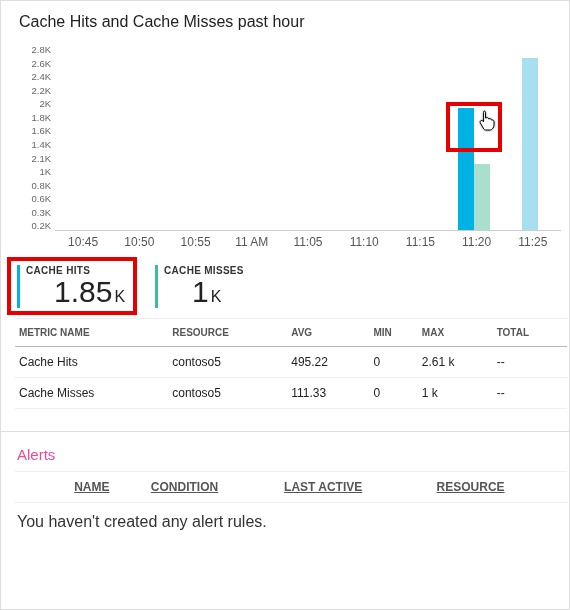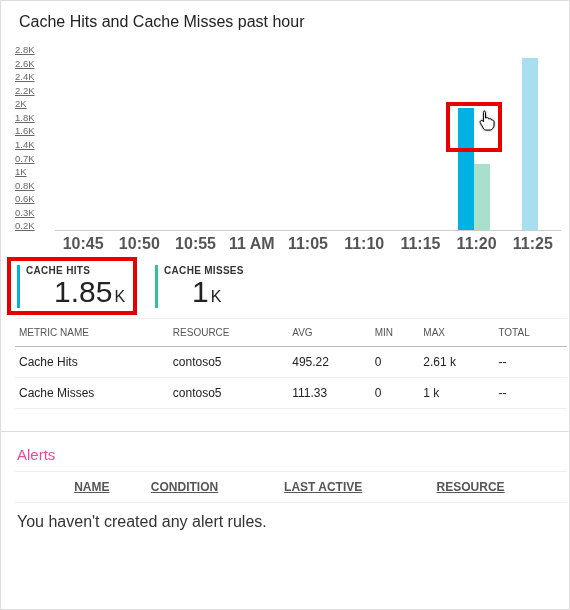--- a/index.html
+++ b/index.html
@@ -16,28 +16,28 @@
   .container { padding: 8px 2px 0 14px; }
   .chart-title { font-size: 16px; font-weight: 400; margin: 4px 0 8px 4px; }
 
   
   .chart-wrap { position: relative; height: 220px; margin-bottom: 4px; }
   .chart-y-axis {
     position: absolute; left: 0; top: 6px; bottom: 28px; width: 40px;
     display: flex; flex-direction: column; justify-content: space-between;
     font-size: 9.5px; color: #666;
   }
-  .chart-y-axis div { text-align: left; padding-right: 4px; line-height: 1; text-decoration: underline; }
+  .chart-y-axis div { text-align: right; padding-right: 4px; line-height: 1; }
   .chart-plot {
     position: absolute; left: 40px; right: 6px; top: 6px; bottom: 28px;
     border-bottom: 1px solid #ccc;
   }
   .chart-x-axis {
     position: absolute; left: 40px; right: 6px; bottom: 6px; height: 18px;
-    display: flex; font-size: 16px; color: #555; font-weight: bold;
+    display: flex; font-size: 12px; color: #555;
   }
   .chart-x-axis div { flex: 1; text-align: center; }
   .bar-slot {
     position: absolute; bottom: 0; width: 10%;
     display: flex; align-items: flex-end; justify-content: center; gap: 0;
   }
   .bar { width: 16px; }
   .bar.hits { background: #00b2e4; }
   .bar.misses { background: #a8e0cd; }
   .bar.light { background: #a7dff0; }
@@ -58,21 +58,21 @@
   .kpi-unit { font-size: 16px; padding-left: 2px; }
 
   
   table.metrics, table.alerts-hdr {
     width: 100%; border-collapse: collapse; font-size: 12px;
   }
   table.metrics th, table.metrics td {
     text-align: left; padding: 8px 4px; font-weight: 400;
   }
   table.metrics th {
-    font-size: 10px; font-weight: 400; border-bottom: 1px solid #bbb;
+    font-size: 10px; font-weight: 700; border-bottom: 1px solid #bbb;
     border-top: 1px solid #eee; color: #555;
   }
   table.metrics td { border-bottom: 1px solid #eee; }
 
   .section-divider { border-top: 1px solid #ddd; margin: 22px -14px 0 -14px; }
   .alerts-title { font-size: 15px; margin: 14px 0 8px 2px; color: #ec4899; }
   table.alerts-hdr th {
     font-size: 12px; font-weight: 700; text-align: left;
     border-top: 1px solid #eee; border-bottom: 1px solid #eee;
     padding: 8px 4px; color: #555; text-decoration: underline;
@@ -88,21 +88,21 @@
   <div class="chart-wrap">
     <div class="chart-y-axis">
       <div>2.8K</div>
       <div>2.6K</div>
       <div>2.4K</div>
       <div>2.2K</div>
       <div>2K</div>
       <div>1.8K</div>
       <div>1.6K</div>
       <div>1.4K</div>
-      <div>0.7K</div>
+      <div>2.1K</div>
       <div>1K</div>
       <div>0.8K</div>
       <div>0.6K</div>
       <div>0.3K</div>
       <div>0.2K</div>
     </div>
     <div class="chart-plot">
 
       <div class="bar-slot" style="left:77.8%;">
         <div class="bar hits" style="height:122px;"></div>

